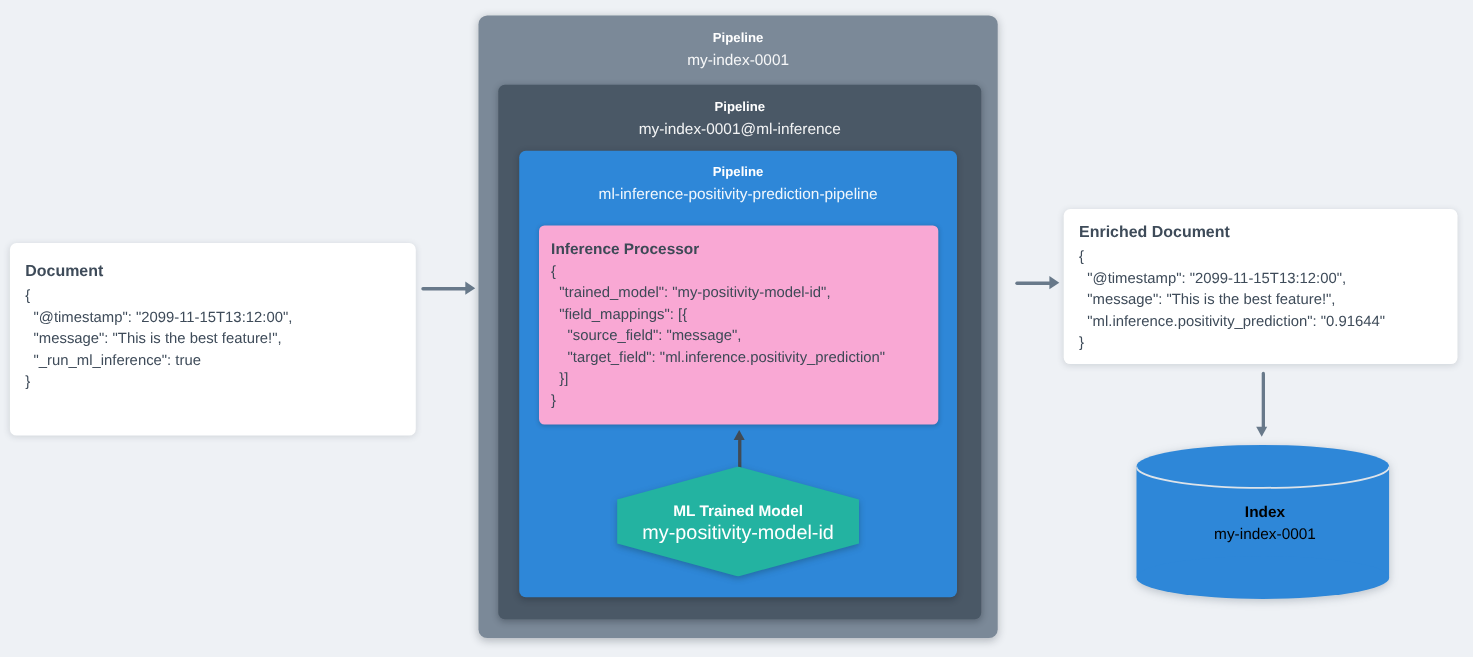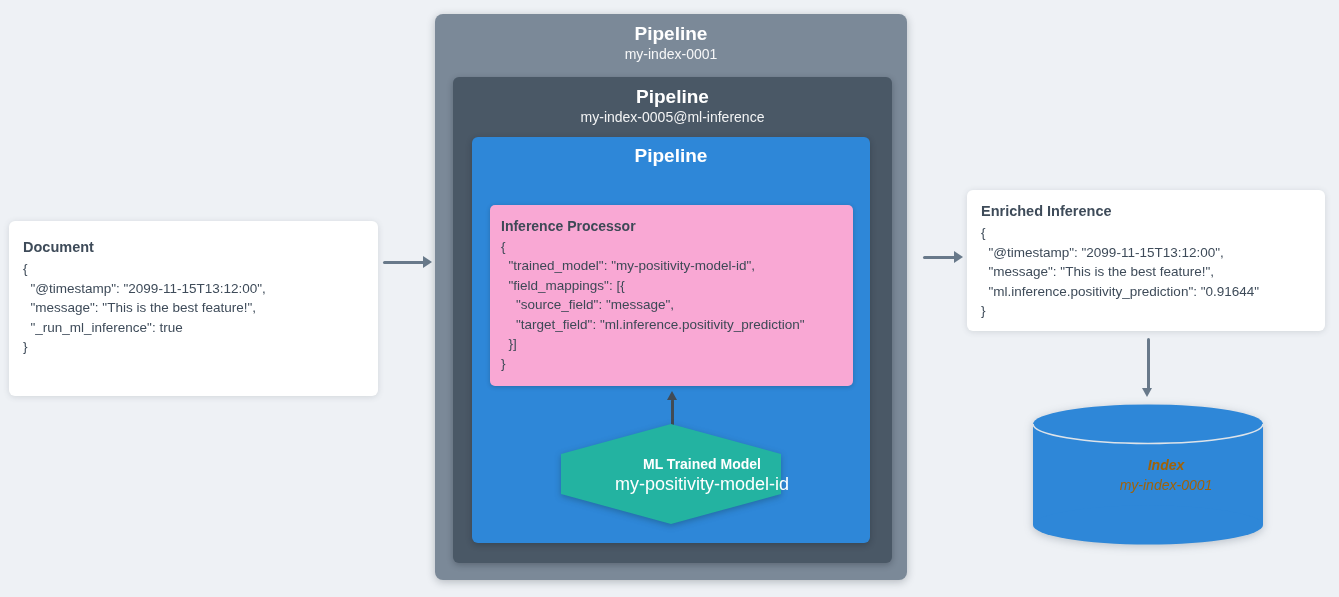--- a/index.html
+++ b/index.html
@@ -28,57 +28,57 @@
     border-radius:6px;box-shadow:0 2px 6px rgba(20,28,38,.3);
   }
   #ml-pipeline{
     left:19px;top:60px;width:398px;height:406px;background:#2e87d8;
     border-radius:6px;box-shadow:0 2px 6px rgba(15,25,35,.3);
   }
   .box-header{width:100%;text-align:center;color:#ffffff;line-height:20px;}
   #outer-pipeline>.box-header{padding-top:10px;}
   #inference-pipeline>.box-header{padding-top:10px;}
   #ml-pipeline>.box-header{padding-top:9px;}
-  .box-header .bh-title{font-size:19px;font-weight:700;}
+  .box-header .bh-title{font-size:12px;font-weight:700;}
   .box-header .bh-name{font-size:14px;color:rgba(255,255,255,.93);}
   
   #processor-box{
     position:absolute;left:18px;top:68px;width:363px;height:181px;
     background:#f9a8d4;border-radius:5px;box-sizing:border-box;
     padding:12px 8px 0 11px;color:#3d4956;
     box-shadow:0 1px 4px rgba(20,30,40,.25);
   }
   #processor-box .card-title{font-size:14px;margin:0;line-height:19.5px;}
   
   #model-hex{position:absolute;left:89px;top:287px;width:220px;height:100px;}
   #model-hex svg{position:absolute;left:0;top:0;filter:drop-shadow(0 2px 3px rgba(10,40,40,.3));}
   #model-hex .hex-text{
     position:absolute;left:0;top:0;width:100%;height:100%;
     display:flex;flex-direction:column;align-items:center;justify-content:center;
-    color:#fff;line-height:20px;margin-left:31px;
+    color:#fff;line-height:20px;
   }
   .hex-title{font-size:14px;font-weight:700;}
   .hex-name{font-size:18px;}
   
   .arrow{position:absolute;}
   .shaft-h{position:absolute;background:#68798a;height:3px;border-radius:2px;}
   .shaft-v{position:absolute;background:#68798a;width:3px;border-radius:2px;}
   .head-right{position:absolute;width:0;height:0;border-top:6px solid transparent;border-bottom:6px solid transparent;border-left:9px solid #68798a;}
   .head-down{position:absolute;width:0;height:0;border-left:5.5px solid transparent;border-right:5.5px solid transparent;border-top:9px solid #68798a;}
   .head-up{position:absolute;width:0;height:0;border-left:5px solid transparent;border-right:5px solid transparent;border-bottom:9px solid #414b55;}
   #arrow-doc-to-pipeline{left:383px;top:254px;width:49px;height:16px;}
   #arrow-pipeline-to-doc{left:923px;top:249px;width:40px;height:16px;}
   #arrow-model-to-processor{left:192px;top:254px;width:16px;height:36px;}
   #arrow-model-to-processor .shaft-v{background:#414b55;}
   #arrow-doc-to-index{left:1140px;top:338px;width:16px;height:60px;}
   
   #index-cylinder{position:absolute;left:1033px;top:403px;width:230px;height:142px;}
   #index-cylinder svg{position:absolute;left:0;top:0;filter:drop-shadow(0 2px 4px rgba(30,50,70,.25));}
   #index-cylinder .cyl-text{
-    position:absolute;left:18px;top:52px;width:100%;text-align:center;color:#a16207;line-height:20px;font-style:italic;
+    position:absolute;left:2px;top:52px;width:100%;text-align:center;color:#000000;line-height:20px;
   }
   .cyl-title{font-size:14px;font-weight:700;}
   .cyl-name{font-size:14px;}
 </style>
 </head>
 <body>
 
 <div class="canvas">
 
   <div class="card" id="doc-card">
@@ -99,26 +99,27 @@
 
   <div class="pipe-box" id="outer-pipeline">
     <div class="box-header">
       <div class="bh-title">Pipeline</div>
       <div class="bh-name">my-index-0001</div>
     </div>
 
     <div class="pipe-box" id="inference-pipeline">
       <div class="box-header">
         <div class="bh-title">Pipeline</div>
-        <div class="bh-name">my-index-0005@ml-inference</div>
+        <div class="bh-name">my-index-0001@ml-inference</div>
       </div>
 
       <div class="pipe-box" id="ml-pipeline">
         <div class="box-header">
           <div class="bh-title">Pipeline</div>
+          <div class="bh-name">ml-inference-positivity-prediction-pipeline</div>
         </div>
 
         <div id="processor-box">
           <div class="card-title">Inference Processor</div>
           <div>
               <div class="code-line">{</div>
               <div class="code-line">  "trained_model": "my-positivity-model-id",</div>
               <div class="code-line">  "field_mappings": [{</div>
               <div class="code-line">    "source_field": "message",</div>
               <div class="code-line">    "target_field": "ml.inference.positivity_prediction"</div>
@@ -145,21 +146,21 @@
       </div>
     </div>
   </div>
 
   <div class="arrow" id="arrow-pipeline-to-doc">
     <div class="shaft-h" style="left:0;top:6.5px;width:33px;"></div>
     <div class="head-right" style="left:31px;top:2px;"></div>
   </div>
 
   <div class="card" id="enriched-card">
-    <div class="card-title">Enriched Inference</div>
+    <div class="card-title">Enriched Document</div>
     <div>
         <div class="code-line">{</div>
         <div class="code-line">  "@timestamp": "2099-11-15T13:12:00",</div>
         <div class="code-line">  "message": "This is the best feature!",</div>
         <div class="code-line">  "ml.inference.positivity_prediction": "0.91644"</div>
         <div class="code-line">}</div>
       </div>
   </div>
 
   <div class="arrow" id="arrow-doc-to-index">

